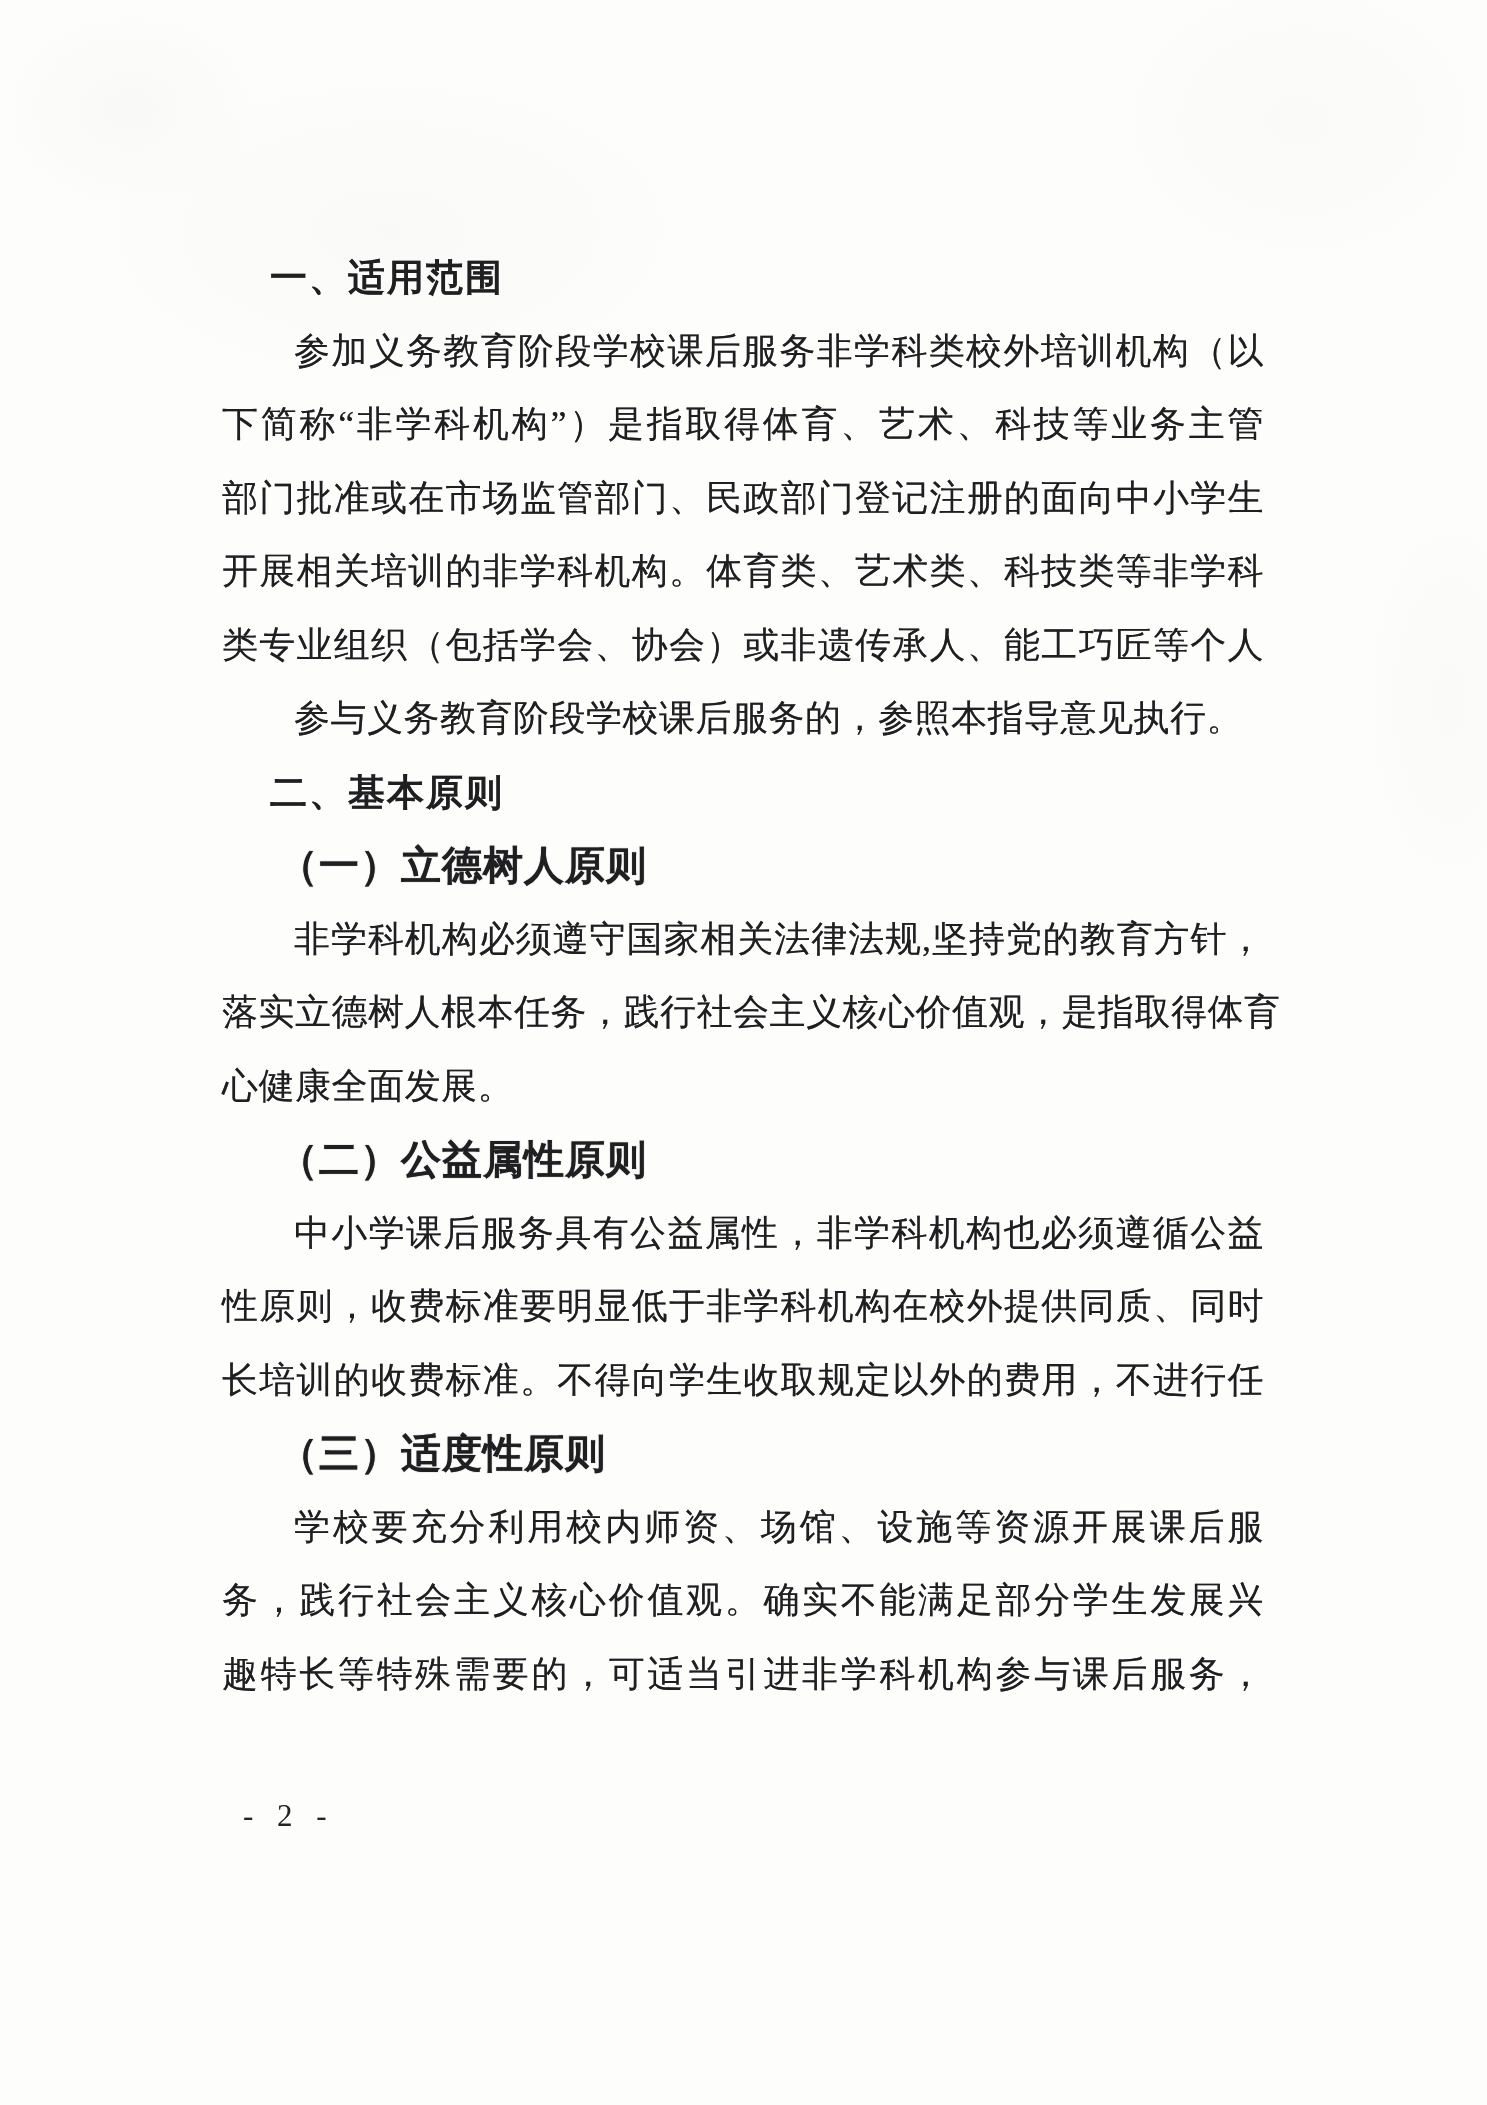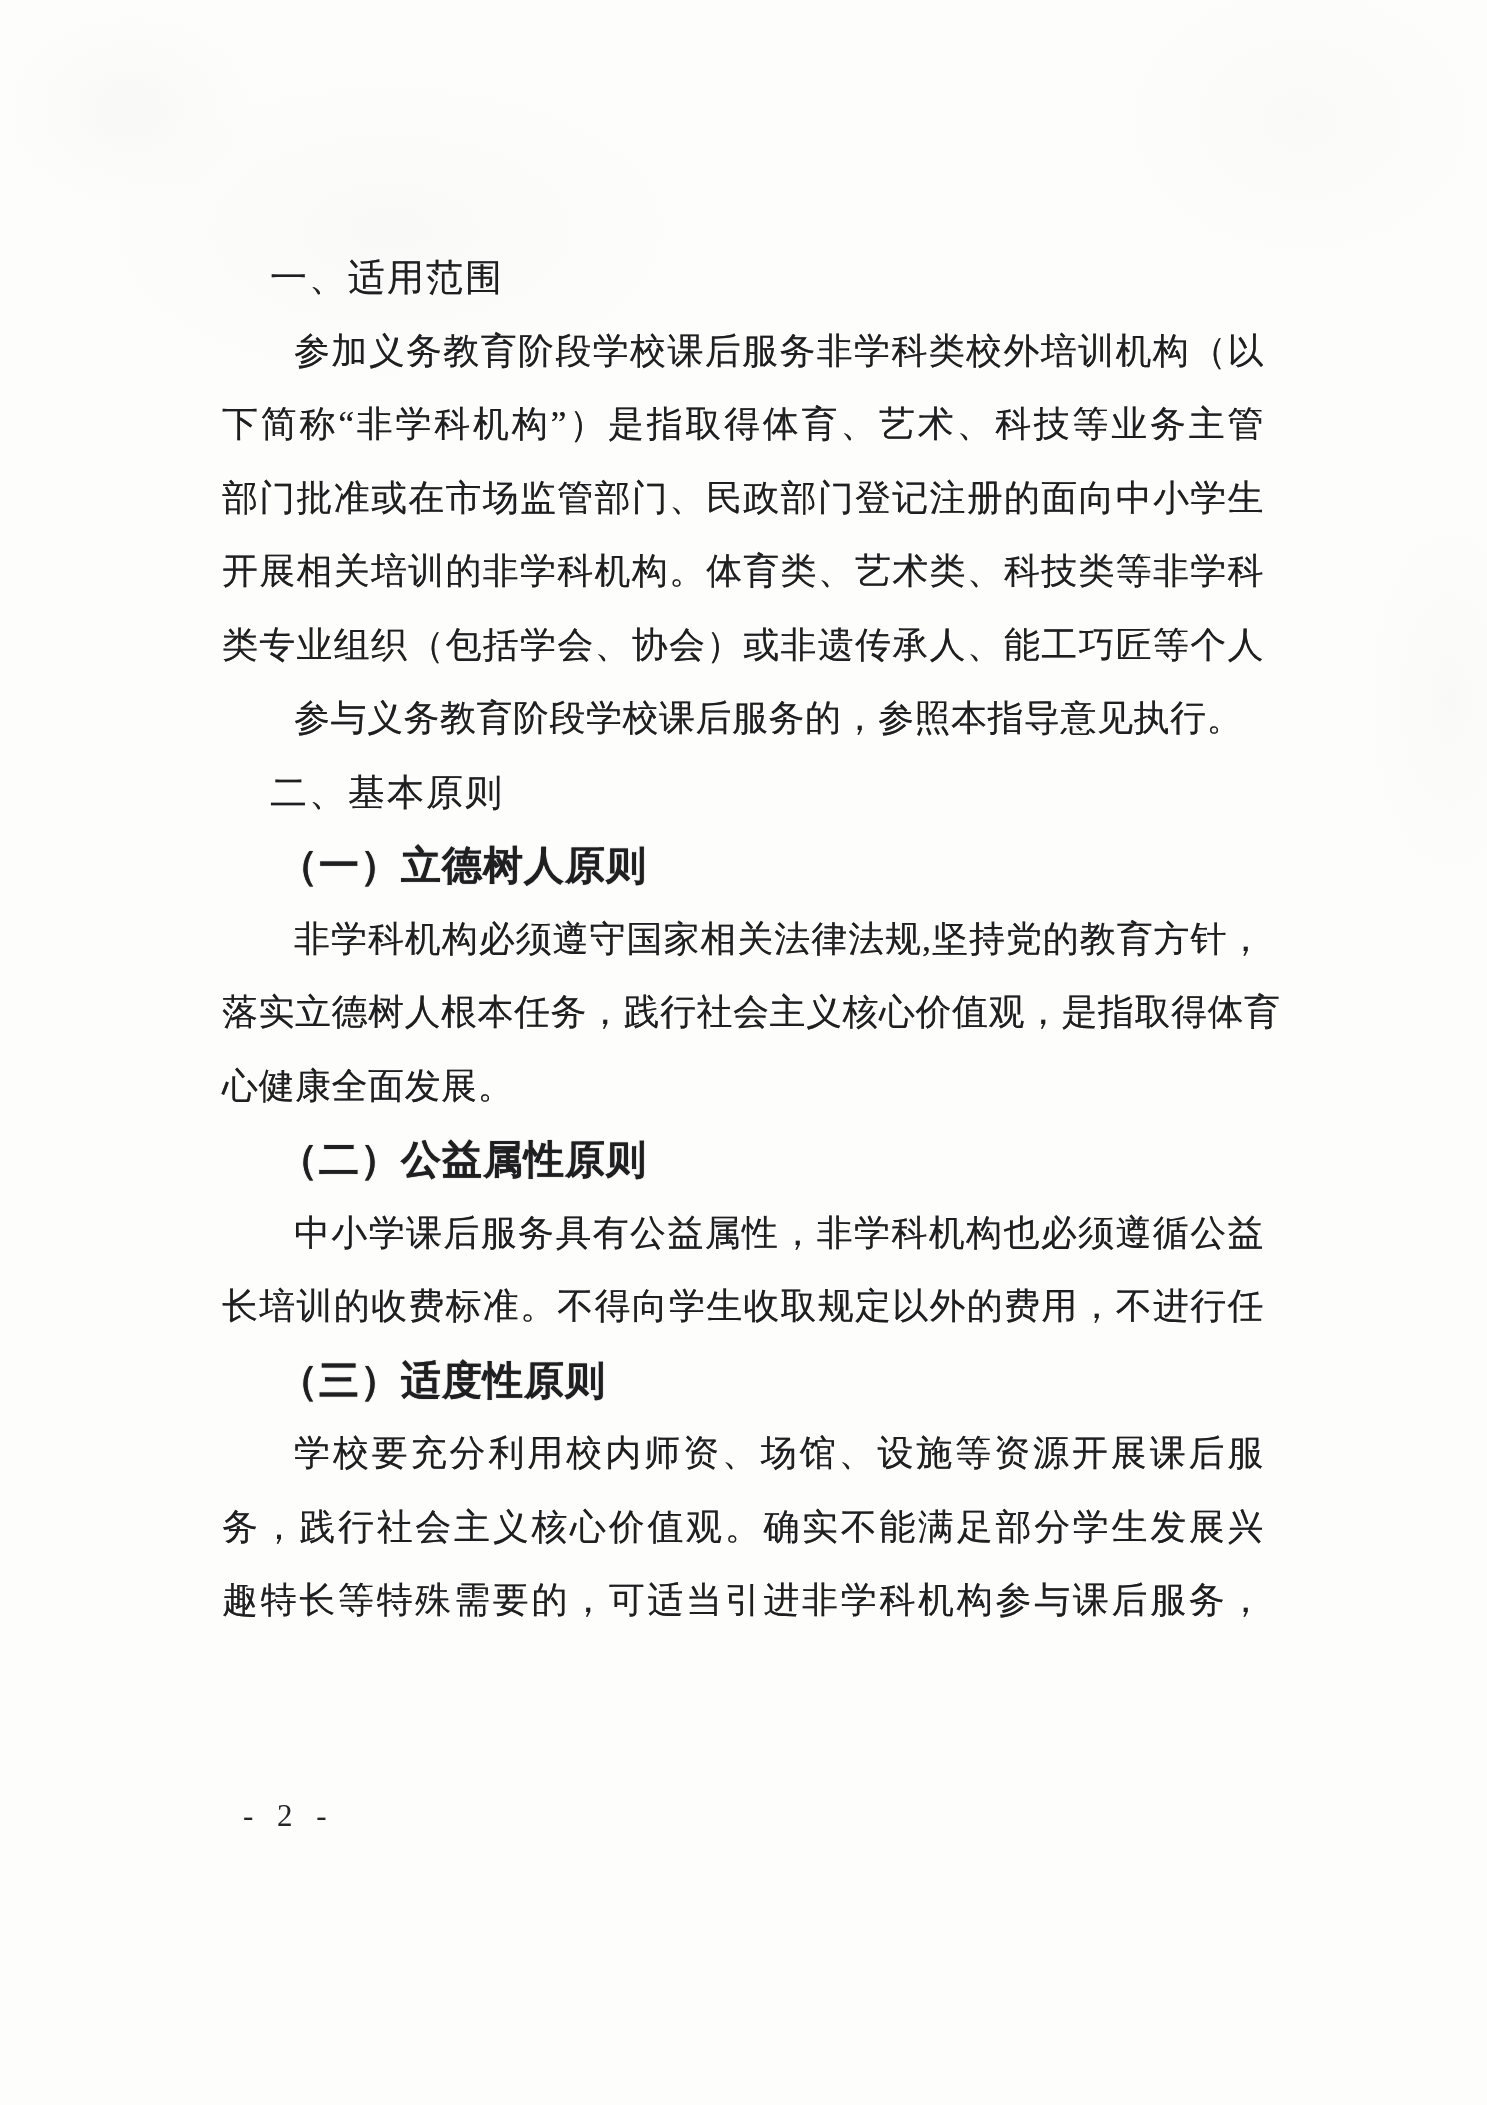--- a/index.html
+++ b/index.html
@@ -38,21 +38,21 @@
     white-space: nowrap;
     text-shadow: 0 0 0.5px rgba(20,20,25,0.55);
   }
   .line.last {
     text-align: left;
     text-align-last: left;
   }
   .line.indent { text-indent: 2em; }
   .line.h1 {
     font-family: "Liberation Sans", "DejaVu Sans", sans-serif;
-    font-weight: 400;
+    font-weight: 700;
     font-size: 37px;
     letter-spacing: 2px;
     padding-left: 48px;
     text-align: right;
     text-align-last: left;
   }
   .line.h2 {
     font-weight: 700;
     font-size: 40px;
     letter-spacing: 1px;
@@ -89,20 +89,21 @@
   <div class="line h1">二、基本原则</div>
   <div class="line h2">（一）立德树人原则</div>
 
   <div class="line indent">非学科机构必须遵守国家相关法律法规,坚持党的教育方针，</div>
   <div class="line">落实立德树人根本任务，践行社会主义核心价值观，是指取得体育</div>
   <div class="line last">心健康全面发展。</div>
 
   <div class="line h2">（二）公益属性原则</div>
 
   <div class="line indent">中小学课后服务具有公益属性，非学科机构也必须遵循公益</div>
+  <div class="line">性原则，收费标准要明显低于非学科机构在校外提供同质、同时</div>
   <div class="line">长培训的收费标准。不得向学生收取规定以外的费用，不进行任</div>
 
   <div class="line h2">（三）适度性原则</div>
 
   <div class="line indent">学校要充分利用校内师资、场馆、设施等资源开展课后服</div>
   <div class="line">务，践行社会主义核心价值观。确实不能满足部分学生发展兴</div>
   <div class="line">趣特长等特殊需要的，可适当引进非学科机构参与课后服务，</div>
 </div>
 
 <div class="page-number">- 2 -</div>

